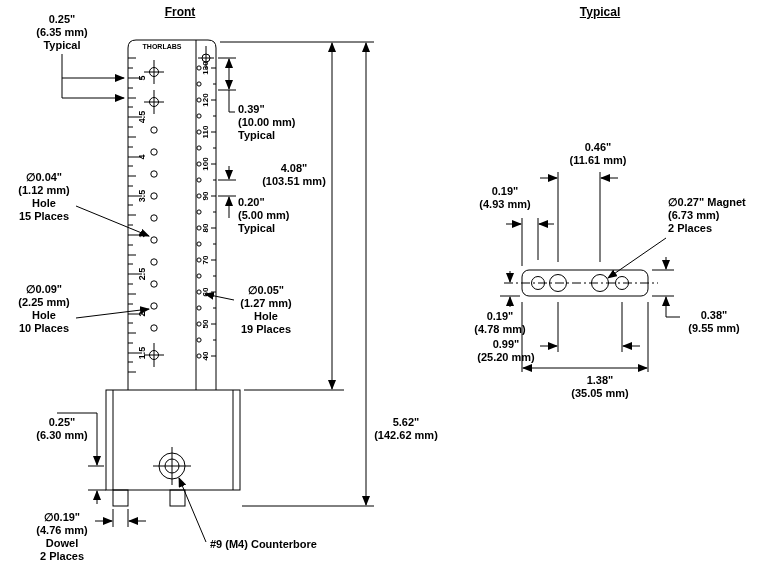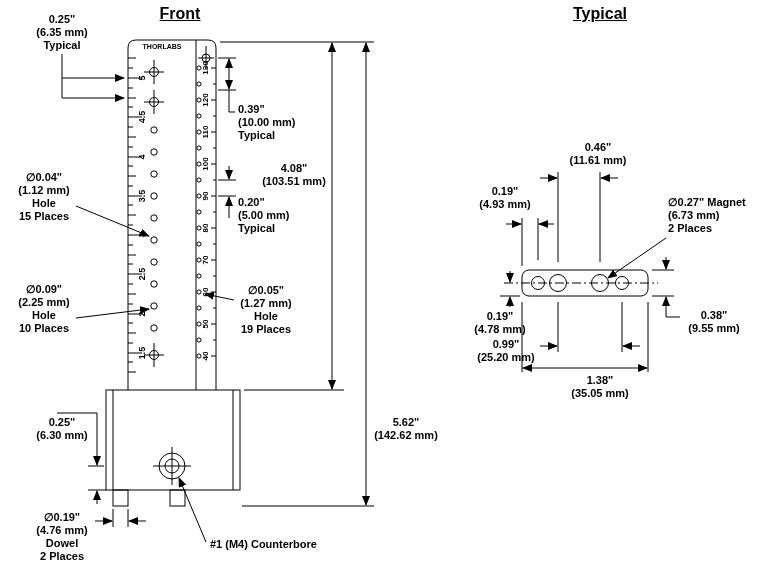--- a/index.html
+++ b/index.html
@@ -2,21 +2,21 @@
 <html><head>
 <meta charset="utf-8">
 <style>
   html,body{margin:0;padding:0;background:#fff;}
   #stage{position:relative;width:780px;height:580px;background:#fff;overflow:hidden;
          font-family:"Liberation Sans",sans-serif;color:#000;}
   #drawing{position:absolute;left:0;top:0;}
   .lbl{position:absolute;font-size:11px;font-weight:bold;line-height:1.18;
        white-space:pre-line;text-align:center;transform:translateX(-50%);}
   .lbl.la{text-align:left;transform:none;}
-  .vt{position:absolute;font-size:16px;font-weight:bold;text-decoration:underline;
+  .vt{position:absolute;font-size:12px;font-weight:bold;text-decoration:underline;
       transform:translateX(-50%);}
   .brand{position:absolute;font-size:7px;font-weight:bold;transform:translateX(-50%);}
 </style>
 </head>
 <body>
 
 <div id="stage">
 
   <svg id="drawing" width="780" height="580" viewBox="0 0 780 580">
     <defs>
@@ -241,21 +241,21 @@
 Hole
 19 Places</div>
   <div class="lbl" style="left:62px;top:416px">0.25"
 (6.30 mm)</div>
   <div class="lbl" style="left:406px;top:416px">5.62"
 (142.62 mm)</div>
   <div class="lbl" style="left:62px;top:511px">∅0.19"
 (4.76 mm)
 Dowel
 2 Places</div>
-  <div class="lbl la" style="left:210px;top:538px">#1 (M4) Counterbore</div>
+  <div class="lbl la" style="left:210px;top:538px">#9 (M4) Counterbore</div>
 
   <div class="lbl" style="left:598px;top:141px">0.46"
 (11.61 mm)</div>
   <div class="lbl" style="left:505px;top:185px">0.19"
 (4.93 mm)</div>
   <div class="lbl la" style="left:668px;top:196px">∅0.27" Magnet
 (6.73 mm)
 2 Places</div>
   <div class="lbl" style="left:500px;top:310px">0.19"
 (4.78 mm)</div>

